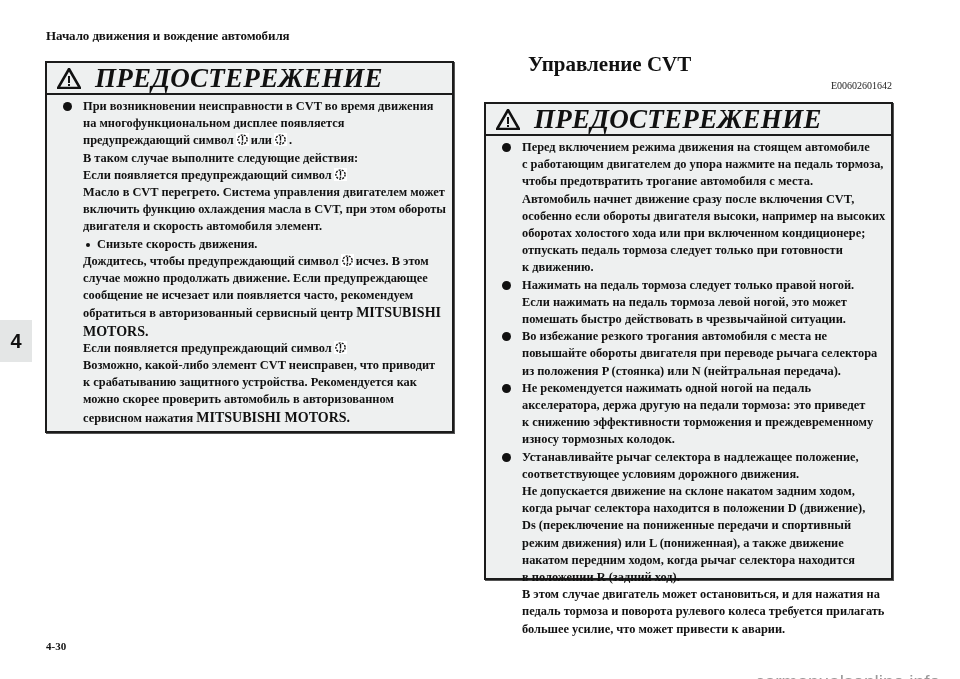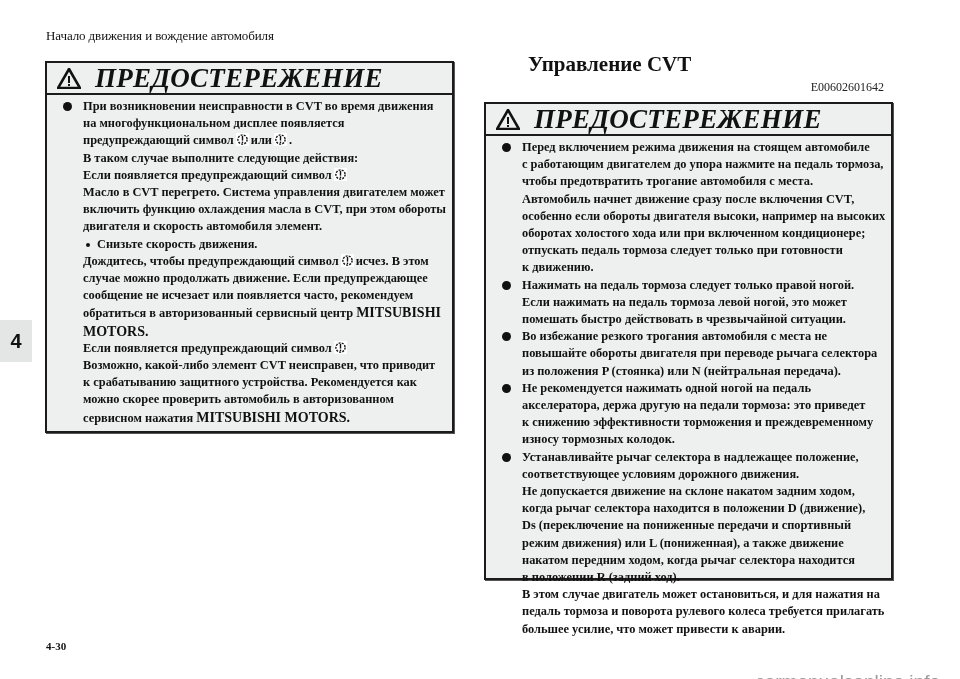--- a/index.html
+++ b/index.html
@@ -3,42 +3,42 @@
 <meta charset="utf-8">
 <style>
   html, body { margin: 0; padding: 0; }
   body {
     width: 960px; height: 679px; position: relative; overflow: hidden;
     background: #ffffff; color: #111;
     font-family: "Liberation Serif", "DejaVu Serif", serif;
   }
   .running-head {
     position: absolute; left: 46px; top: 28px;
-    font-size: 13px; font-weight: normal; letter-spacing: -0.1px;
+    font-size: 13px; font-weight: bold; letter-spacing: -0.1px;
   }
   .chapter-tab {
     position: absolute; left: 0; top: 320px; width: 32px; height: 42px;
     background: #e4e6e6; display: flex; align-items: center; justify-content: center;
     font-family: "Liberation Sans", sans-serif; font-size: 20px; font-weight: bold;
   }
   .page-number {
     position: absolute; left: 46px; top: 640px;
     font-size: 11px; font-weight: bold;
   }
   .watermark {
     position: absolute; right: 20px; top: 655px;
     font-family: "Liberation Sans", sans-serif; font-size: 19px; color: #9a9a9a; margin-top: 16px;
   }
   .section-title {
     position: absolute; left: 484px; top: 52px;
     font-size: 21px; font-weight: bold; margin-left: 44px;
   }
   .section-code {
-    position: absolute; right: 76px; top: 80px;
-    font-size: 12px; color: #222; text-align: right;
+    position: absolute; right: 68px; top: 80px;
+    font-size: 10px; color: #222; text-align: right;
   }
   .warning-box {
     position: absolute; box-sizing: border-box;
     border: 2px solid #1b1b1b; background: #eef0f0;
     box-shadow: 1px 1px 0 #555;
   }
   .warn-left { left: 45px; top: 61px; width: 409px; height: 372px; }
   .warn-right { left: 484px; top: 102px; width: 409px; height: 478px; }
   .warn-header {
     height: 30px; border-bottom: 2px solid #1b1b1b;

